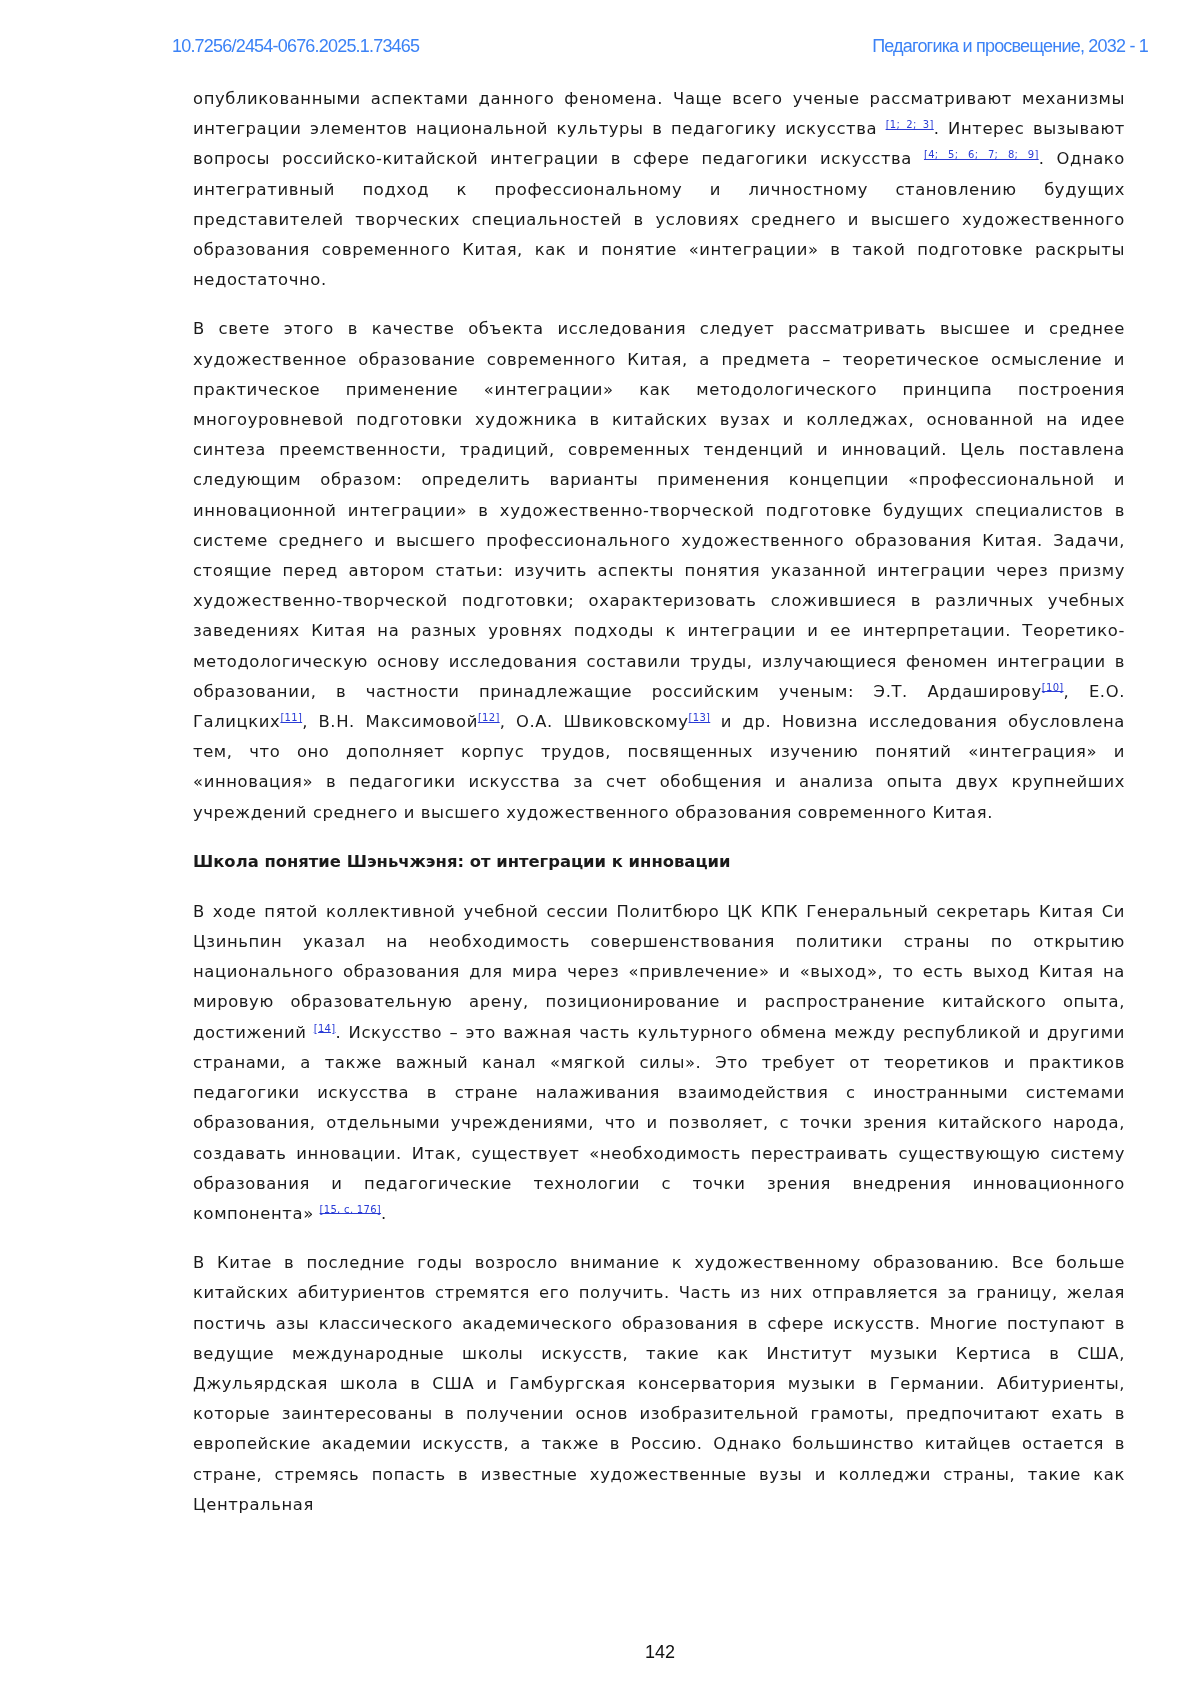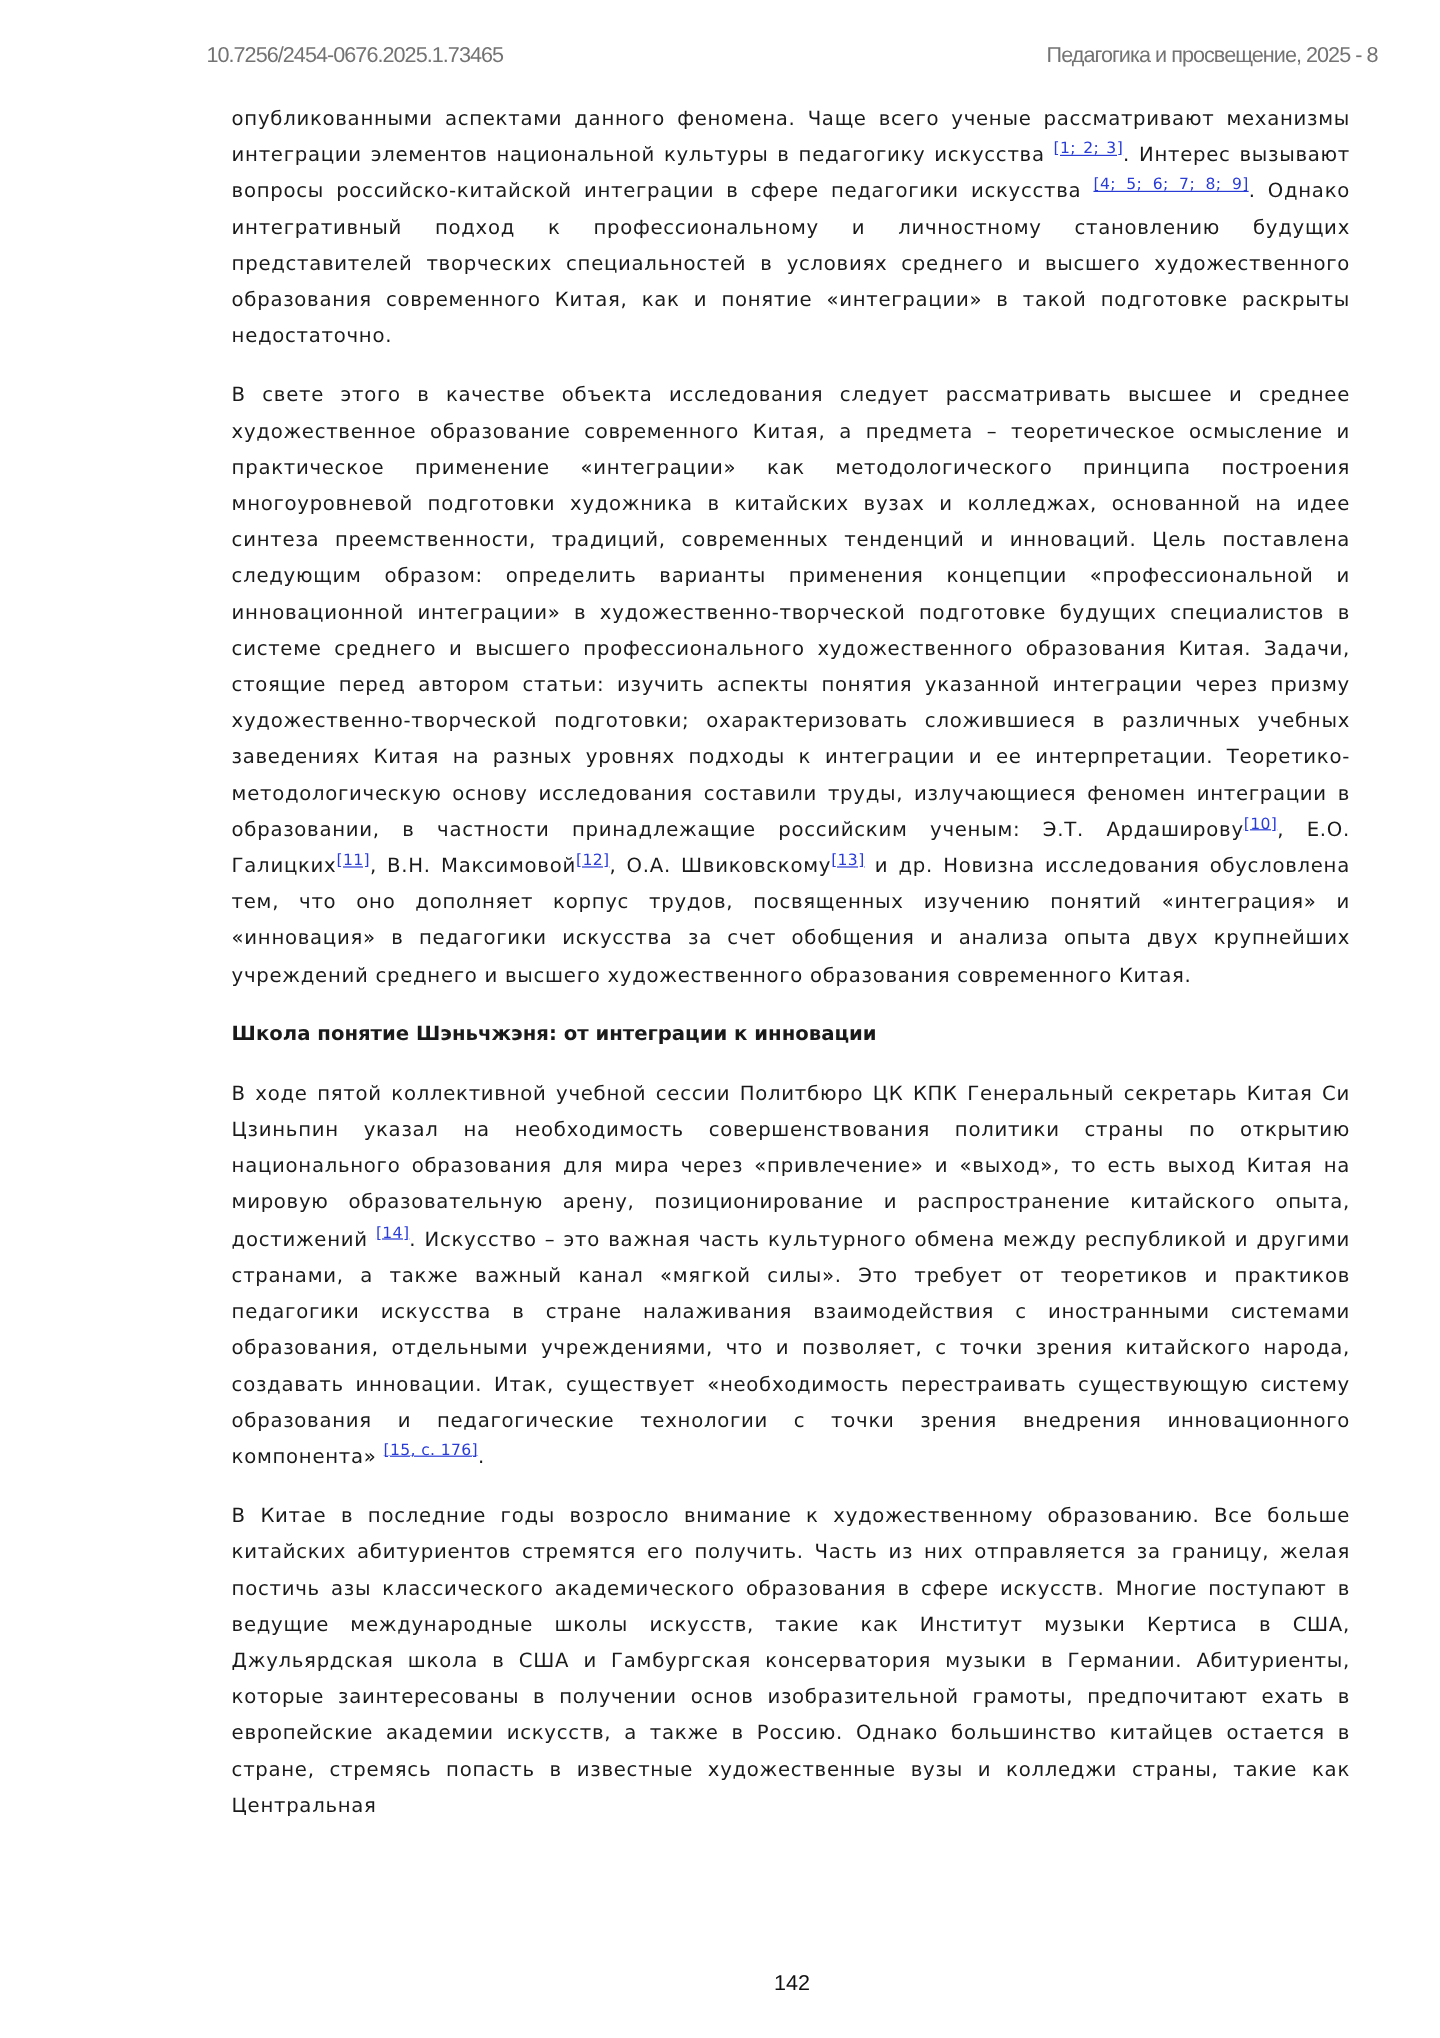--- a/index.html
+++ b/index.html
@@ -1,46 +1,46 @@
 <!DOCTYPE html>
 <html><head>
 <meta charset="utf-8">
 <style>
   html, body { margin: 0; padding: 0; background: #ffffff; }
   body { width: 1200px; height: 1698px; position: relative; overflow: hidden; color: #1a1a1a; }
   .running-head {
     position: absolute; top: 36px; left: 172px; right: 52px;
     display: flex; justify-content: space-between;
-    font-family: "Liberation Sans", sans-serif; font-size: 18px; letter-spacing: -0.8px; color: #737373;
+    font-family: "Liberation Sans", sans-serif; font-size: 18px; letter-spacing: -0.8px; color: #3b82f6;
   }
   .content {
     position: absolute; top: 84px; left: 193px; width: 932px;
     font-family: "DejaVu Sans", sans-serif; font-size: 16.4px; line-height: 30.2px;
     text-align: justify; letter-spacing: 0.6px;
   }
   .content p { margin: 0 0 19px 0; }
   .content h3 {
     margin: 8px 0 20px 0; font-size: 16.4px; font-weight: bold; letter-spacing: 0;
     line-height: 30px;
   }
   a.cite {
-    color: #2a3cd6; text-decoration: underline; font-size: 13px;
+    color: #2a3cd6; text-decoration: underline; font-size: 10px;
     vertical-align: super; line-height: 0; letter-spacing: 0.3px;
   }
   .page-number {
     position: absolute; top: 1642px; left: 0; width: 1320px; text-align: center;
     font-family: "Liberation Sans", sans-serif; font-size: 18px; color: #111;
   }
 </style>
 </head>
 <body>
 
 <div class="running-head">
   <span>10.7256/2454-0676.2025.1.73465</span>
-  <span>Педагогика и просвещение, 2025 - 8</span>
+  <span>Педагогика и просвещение, 2032 - 1</span>
 </div>
 
 <div class="content">
   <p>опубликованными аспектами данного феномена. Чаще всего ученые рассматривают механизмы интеграции элементов национальной культуры в педагогику искусства <a class="cite" href="#">[1; 2; 3]</a>. Интерес вызывают вопросы российско-китайской интеграции в сфере педагогики искусства <a class="cite" href="#">[4; 5; 6; 7; 8; 9]</a>. Однако интегративный подход к профессиональному и личностному становлению будущих представителей творческих специальностей в условиях среднего и высшего художественного образования современного Китая, как и понятие «интеграции» в такой подготовке раскрыты недостаточно.</p>
   <p>В свете этого в качестве объекта исследования следует рассматривать высшее и среднее художественное образование современного Китая, а предмета – теоретическое осмысление и практическое применение «интеграции» как методологического принципа построения многоуровневой подготовки художника в китайских вузах и колледжах, основанной на идее синтеза преемственности, традиций, современных тенденций и инноваций. Цель поставлена следующим образом: определить варианты применения концепции «профессиональной и инновационной интеграции» в художественно-творческой подготовке будущих специалистов в системе среднего и высшего профессионального художественного образования Китая. Задачи, стоящие перед автором статьи: изучить аспекты понятия указанной интеграции через призму художественно-творческой подготовки; охарактеризовать сложившиеся в различных учебных заведениях Китая на разных уровнях подходы к интеграции и ее интерпретации. Теоретико-методологическую основу исследования составили труды, излучающиеся феномен интеграции в образовании, в частности принадлежащие российским ученым: Э.Т. Ардаширову<a class="cite" href="#">[10]</a>, Е.О. Галицких<a class="cite" href="#">[11]</a>, В.Н. Максимовой<a class="cite" href="#">[12]</a>, О.А. Швиковскому<a class="cite" href="#">[13]</a> и др. Новизна исследования обусловлена тем, что оно дополняет корпус трудов, посвященных изучению понятий «интеграция» и «инновация» в педагогики искусства за счет обобщения и анализа опыта двух крупнейших учреждений среднего и высшего художественного образования современного Китая.</p>
   <h3>Школа понятие Шэньчжэня: от интеграции к инновации</h3>
   <p>В ходе пятой коллективной учебной сессии Политбюро ЦК КПК Генеральный секретарь Китая Си Цзиньпин указал на необходимость совершенствования политики страны по открытию национального образования для мира через «привлечение» и «выход», то есть выход Китая на мировую образовательную арену, позиционирование и распространение китайского опыта, достижений <a class="cite" href="#">[14]</a>. Искусство – это важная часть культурного обмена между республикой и другими странами, а также важный канал «мягкой силы». Это требует от теоретиков и практиков педагогики искусства в стране налаживания взаимодействия с иностранными системами образования, отдельными учреждениями, что и позволяет, с точки зрения китайского народа, создавать инновации. Итак, существует «необходимость перестраивать существующую систему образования и педагогические технологии с точки зрения внедрения инновационного компонента» <a class="cite" href="#">[15, с. 176]</a>.</p>
   <p>В Китае в последние годы возросло внимание к художественному образованию. Все больше китайских абитуриентов стремятся его получить. Часть из них отправляется за границу, желая постичь азы классического академического образования в сфере искусств. Многие поступают в ведущие международные школы искусств, такие как Институт музыки Кертиса в США, Джульярдская школа в США и Гамбургская консерватория музыки в Германии. Абитуриенты, которые заинтересованы в получении основ изобразительной грамоты, предпочитают ехать в европейские академии искусств, а также в Россию. Однако большинство китайцев остается в стране, стремясь попасть в известные художественные вузы и колледжи страны, такие как Центральная</p>
 </div>
 

